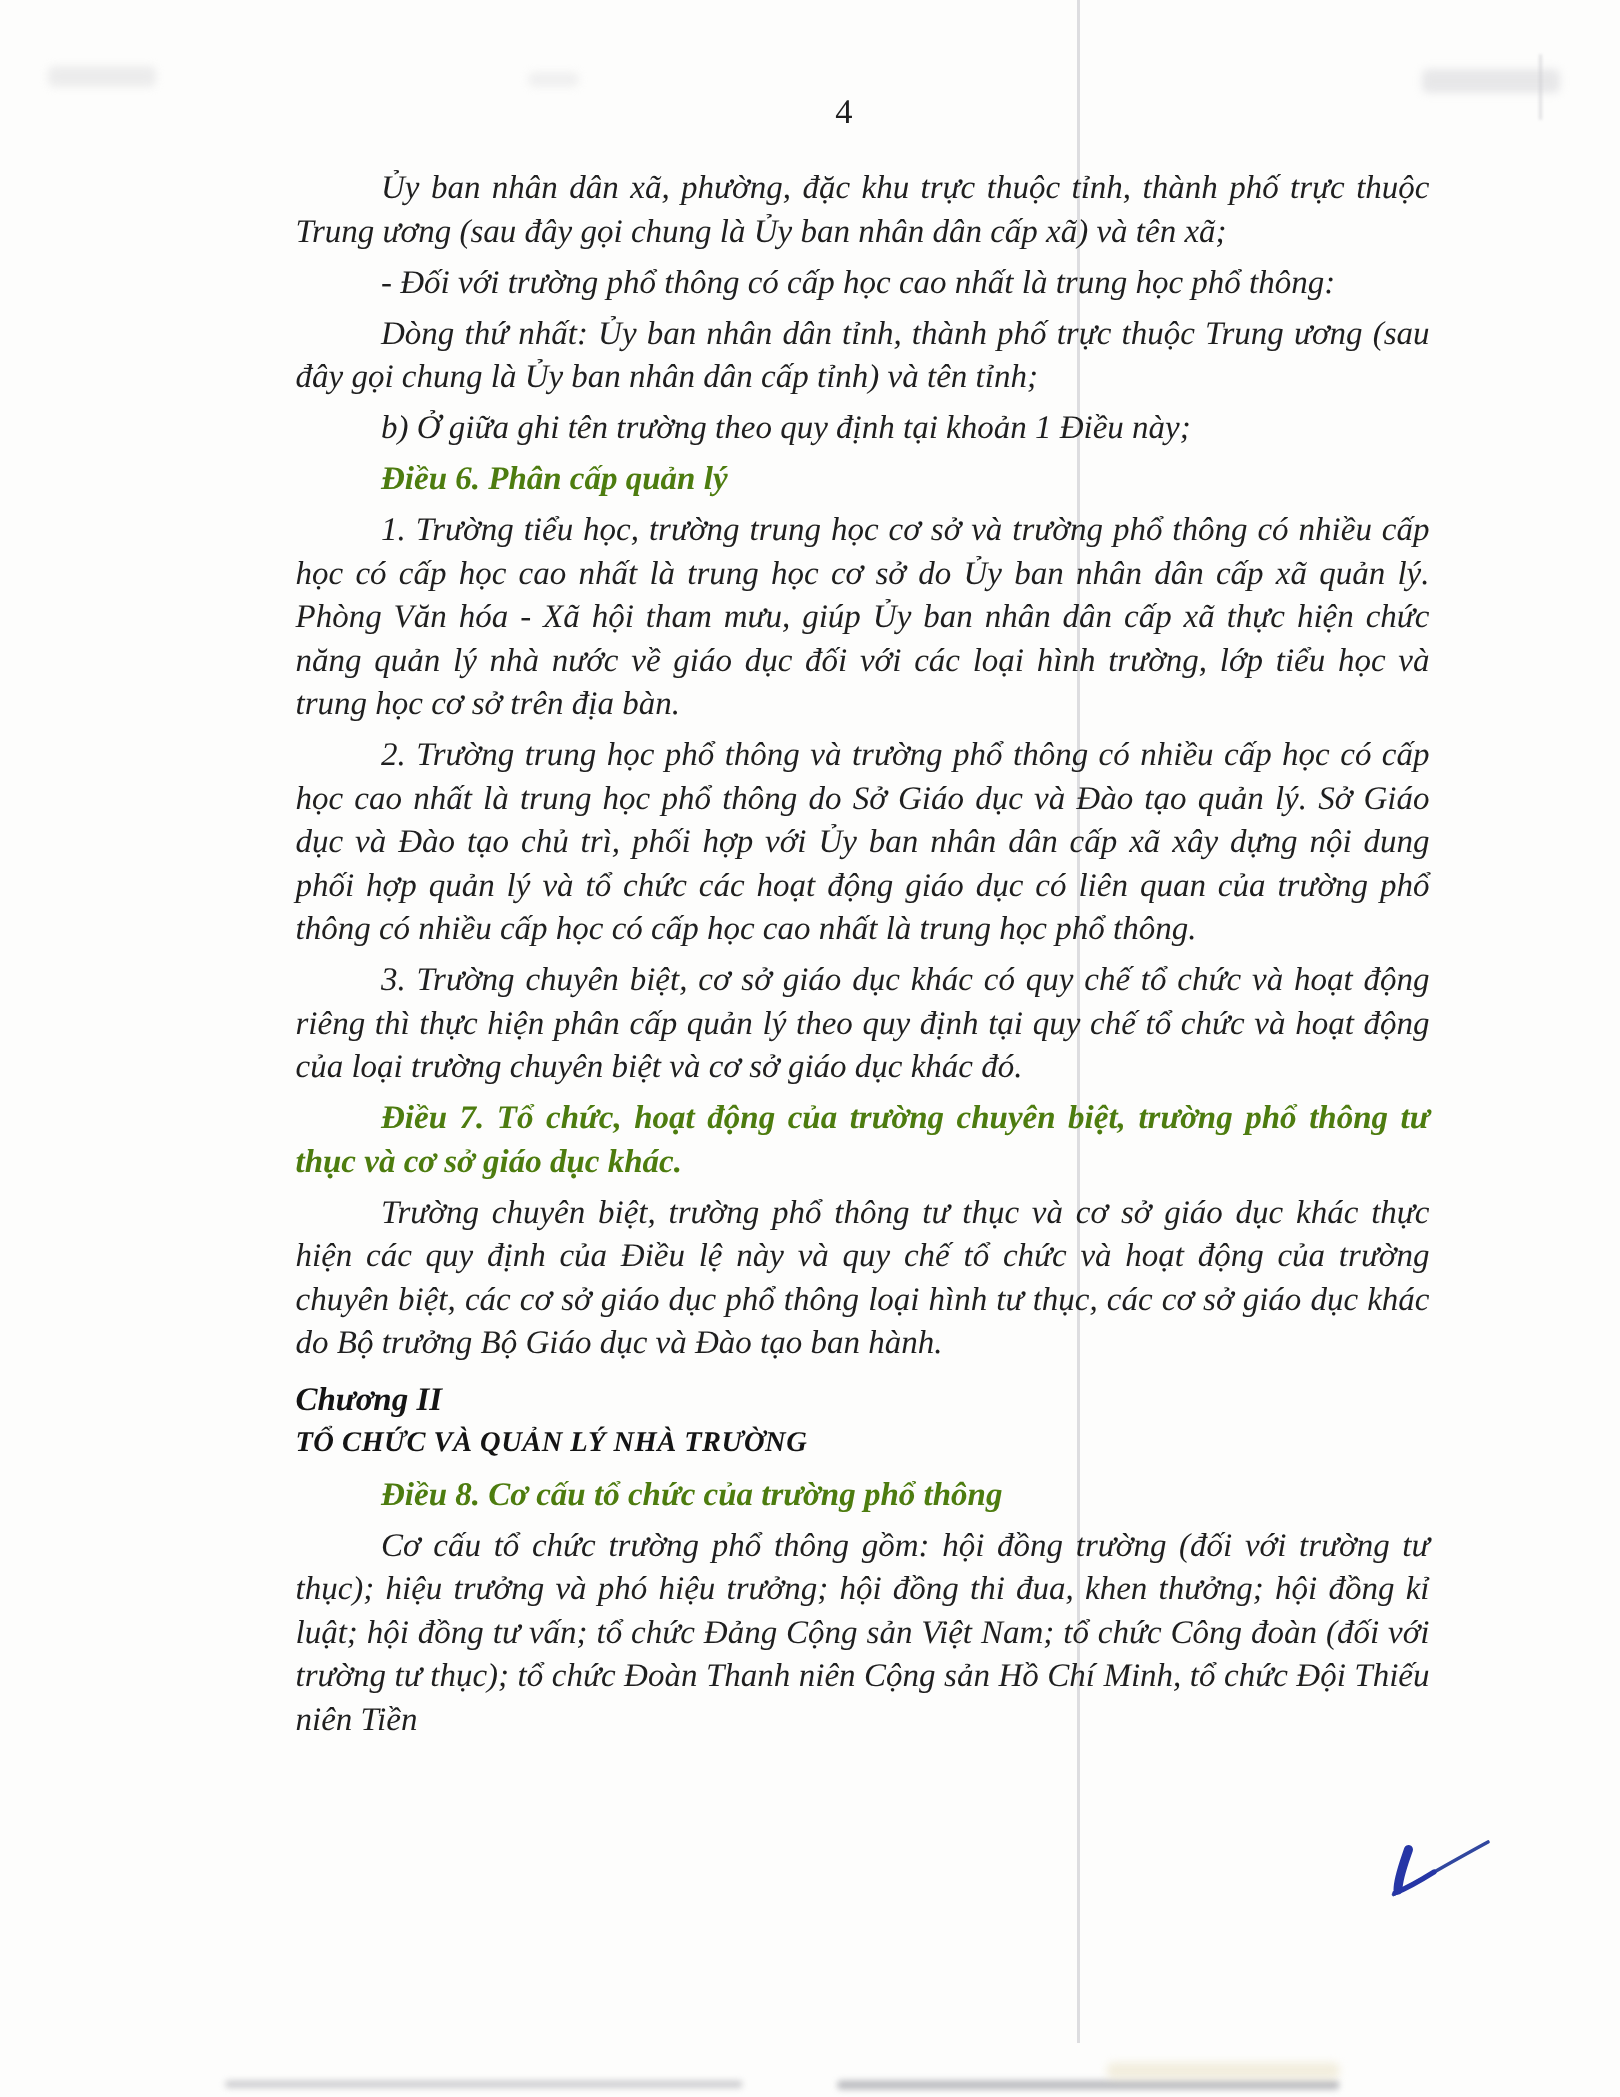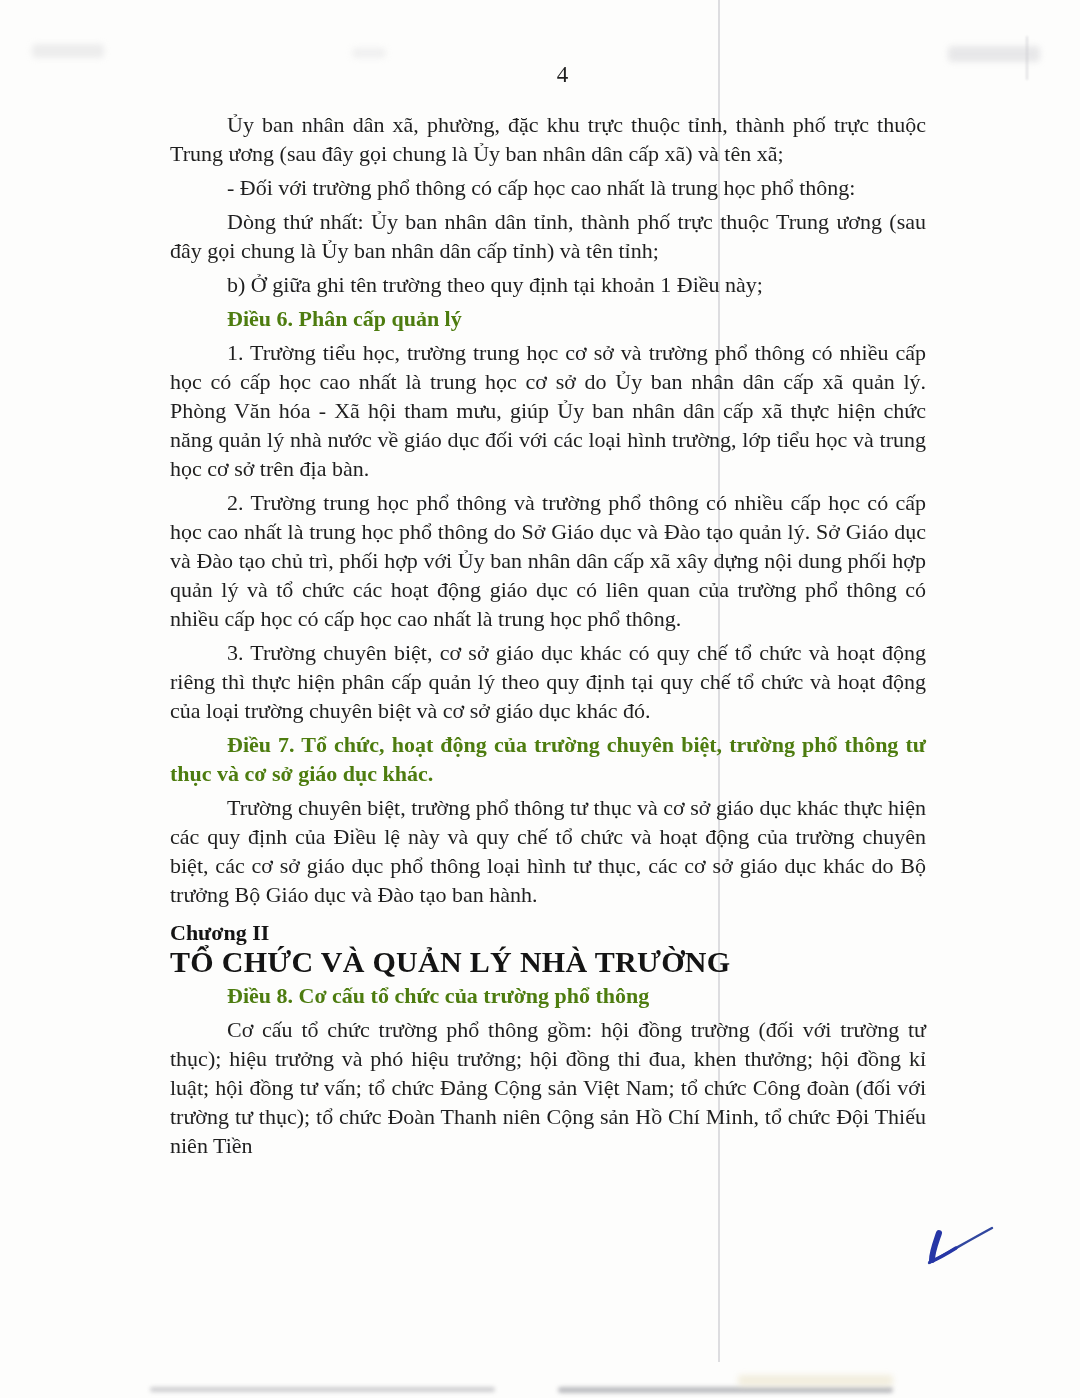--- a/index.html
+++ b/index.html
@@ -25,31 +25,31 @@
   .smudge.top-right-line{left:1026px;top:36px;width:2px; height:44px;background:#c8c8cd;filter:blur(1px);opacity:.55;}
   .smudge.bottom-a   {left:150px; top:1387px;width:345px; height:5px; background:#b4b4b9;filter:blur(2px);opacity:.65;}
   .smudge.bottom-b   {left:558px; top:1387px;width:335px; height:6px; background:#9fa0a6;filter:blur(2px);opacity:.7;}
   .smudge.bottom-tint{left:738px; top:1375px;width:155px; height:11px;background:#e9e1c4;filter:blur(3px);opacity:.55;}
 
   .page-number{
     position:absolute;left:185px;top:62px;width:756px;
     text-align:center;font-size:23px;letter-spacing:1px;
   }
   .doc-body{
-    position:absolute;left:170px;top:110px;width:756px;
-    font-size:22px;line-height:29px;
+    position:absolute;left:197px;top:110px;width:756px;
+    font-size:22px;line-height:29px;font-style:italic;
   }
   .doc-body p{margin:0 0 5px 0;}
   .para-justify{text-align:justify;text-indent:57px;}
   .para-line{text-indent:57px;}
   .heading{font-weight:bold;text-indent:57px;color:#4d7c0f;margin-top:3px !important;}
   .heading-justify{text-align:justify;}
   .center-line{font-weight:bold;text-indent:0;color:#141414;}
   .center-line.chapter{margin-top:9px !important;margin-bottom:0 !important;}
-  .center-line.chapter-title{font-size:30px;letter-spacing:.3px;}
+  .center-line.chapter-title{font-size:19px;letter-spacing:.3px;}
 
   .pen-mark{position:absolute;left:918px;top:1220px;width:84px;height:52px;}
 </style>
 </head>
 <body>
 
 <div class="page">
 
   <div class="fold-line"></div>
   <div class="smudge top-left"></div>

